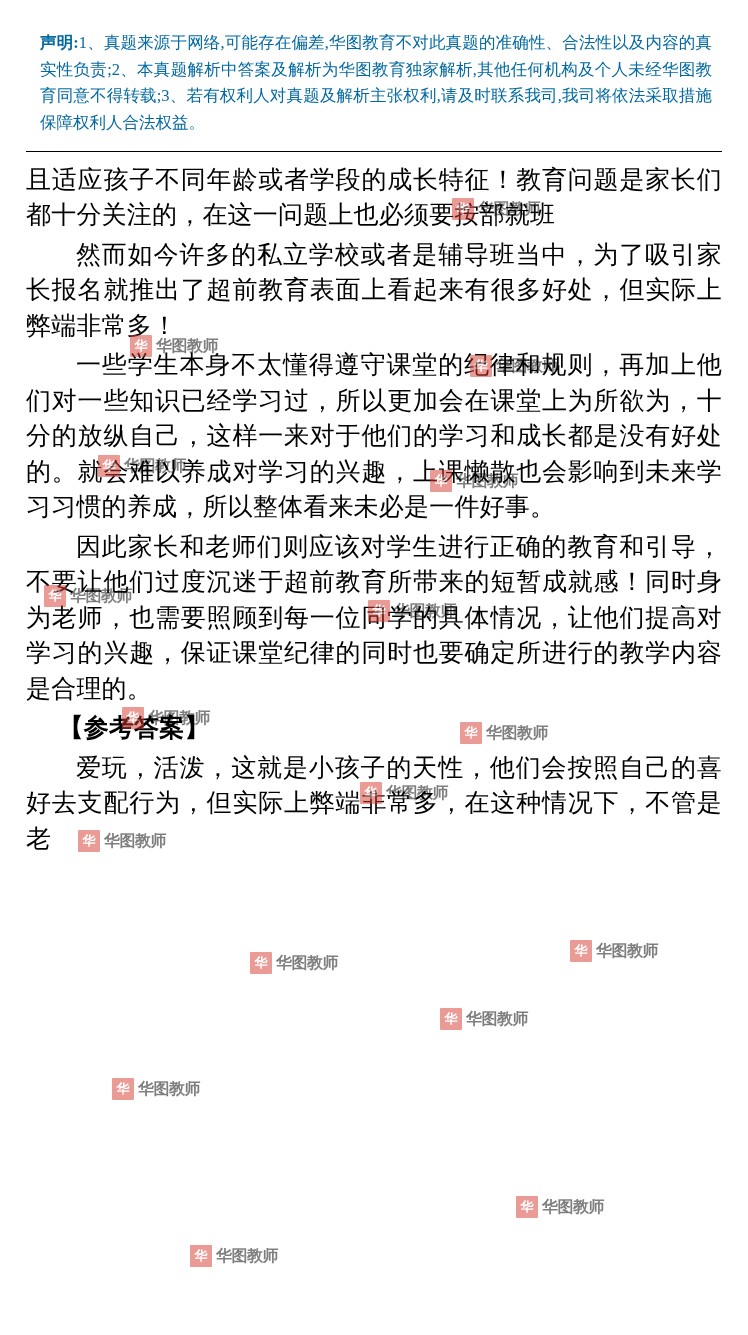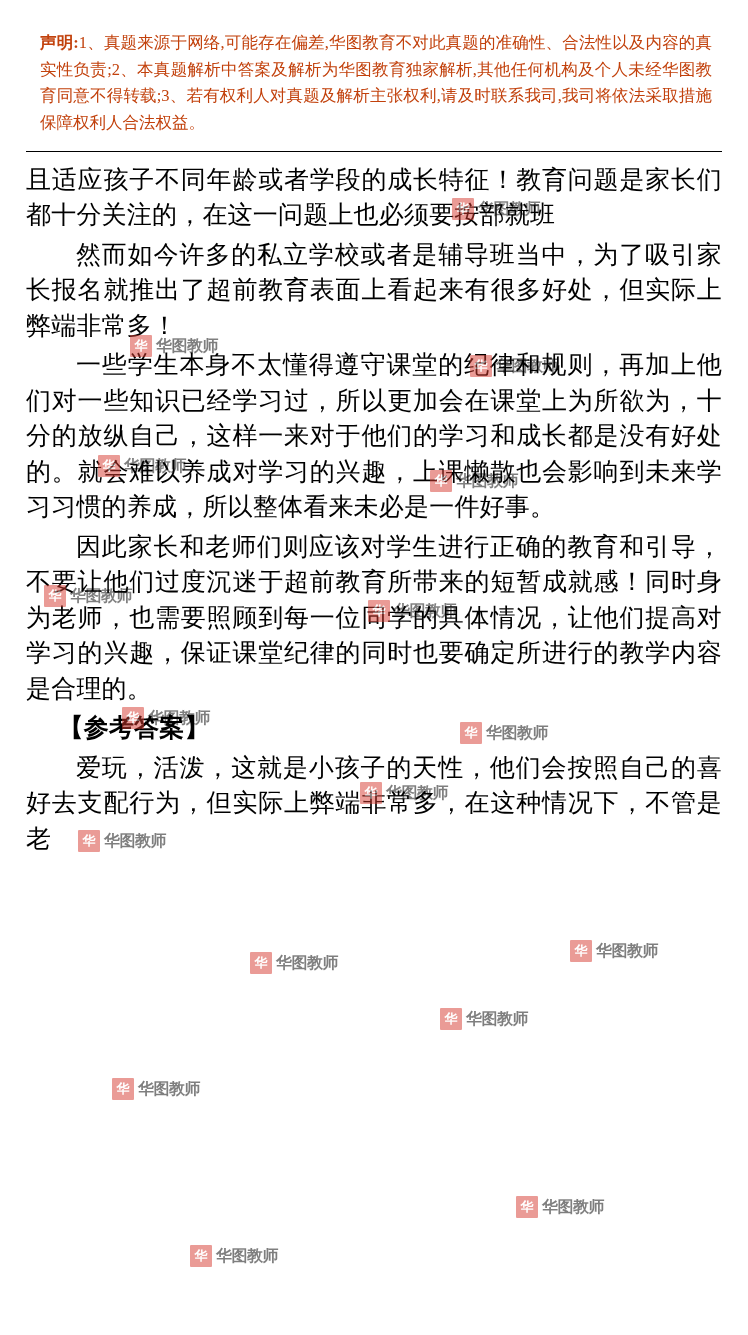--- a/index.html
+++ b/index.html
@@ -19,21 +19,21 @@
   .page {
     position: relative;
     width: 748px;
     height: 1335px;
     box-sizing: border-box;
     padding: 30px 26px 0 26px;
   }
 
   
   .declaration {
-    color: #c2410c;
+    color: #0369a1;
     font-family: "Liberation Serif", "DejaVu Serif", serif;
     font-size: 16.5px;
     line-height: 1.62;
     letter-spacing: 0px;
     text-align: justify;
     margin: 0 0 14px 0;
     padding: 0 10px 0 14px;
   }
   .declaration .lead {
     font-weight: bold;

